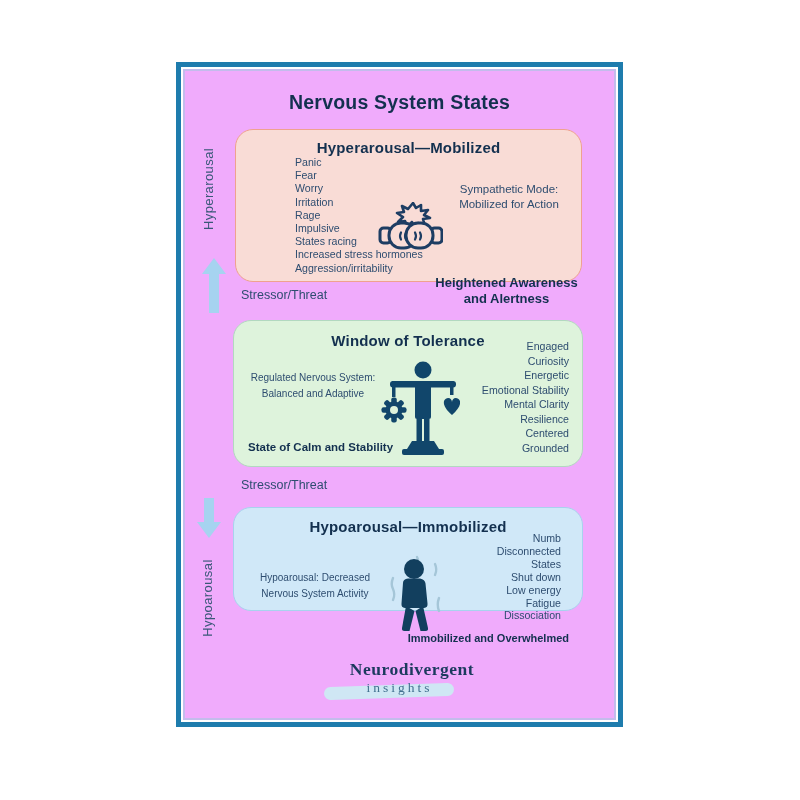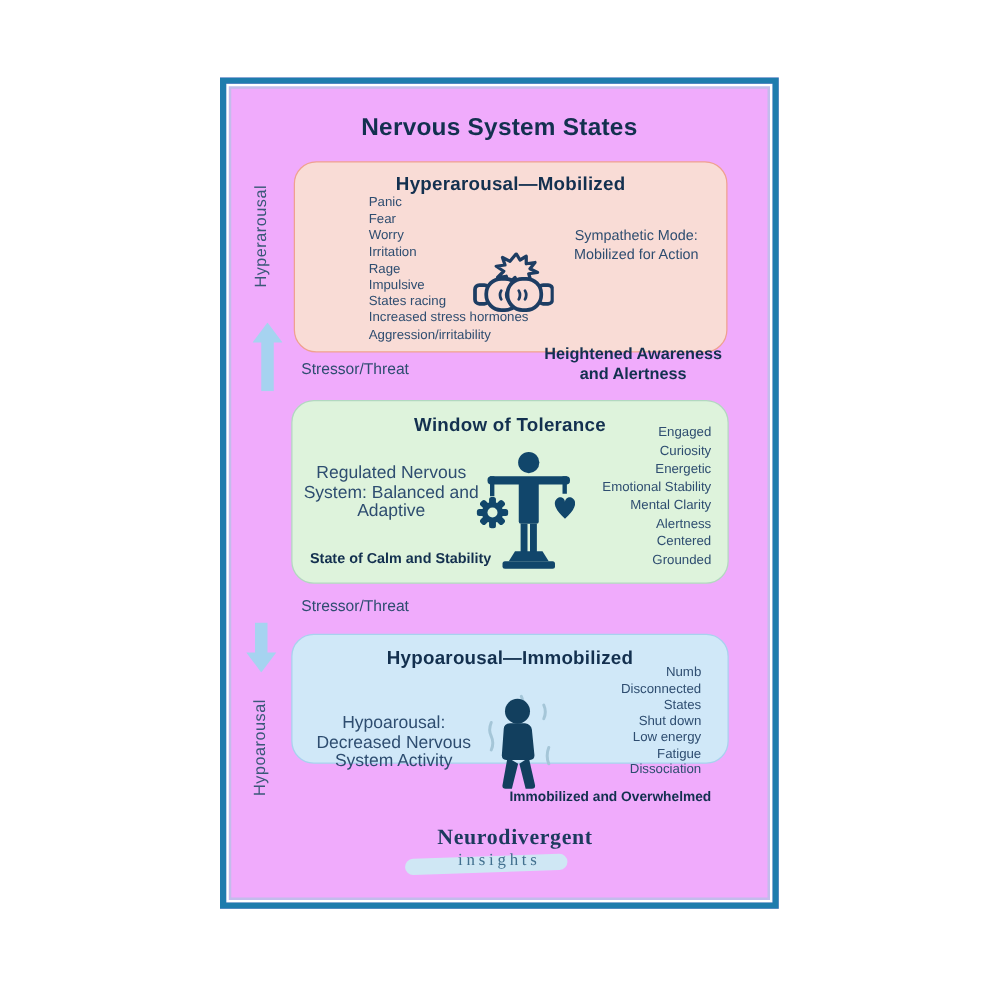--- a/index.html
+++ b/index.html
@@ -36,21 +36,21 @@
             color:var(--text_navy,#2e4d70);margin-left:46px;}
   .trait-list{position:absolute;text-align:right;font-size:10.6px;color:var(--text_navy,#2e4d70);}
   .panel.window .trait-list{right:13px;top:18px;line-height:14.5px;}
   .panel.hypo .trait-list{right:21px;top:24px;line-height:12.9px;}
   .mode-text{position:absolute;left:192px;top:52px;width:160px;text-align:center;
              font-size:11.5px;line-height:15px;color:var(--text_navy,#2e4d70);}
   .bold-note{position:absolute;font-weight:bold;color:var(--heading_navy,#13304f);}
   .panel.hyper .bold-note{left:188px;top:117px;width:165px;text-align:center;font-size:13px;line-height:15.5px;margin-top:28px;}
   .panel.window .bold-note{left:14px;top:120px;font-size:11.5px;text-align:center;}
   .panel.hypo .bold-note{right:13px;top:124px;font-size:11px;}
-  .desc{position:absolute;text-align:center;font-size:14px;line-height:15.5px;color:var(--text_navy,#2e4d70);}
+  .desc{position:absolute;text-align:center;font-size:10px;line-height:15.5px;color:var(--text_navy,#2e4d70);}
   .panel.window .desc{left:8px;top:49px;width:142px;}
   .panel.hypo .desc{left:6px;top:62px;width:150px;}
   .icon-gloves{position:absolute;left:141px;top:72px;}
   .icon-balance{position:absolute;left:146px;top:40px;}
   .icon-slump{position:absolute;left:152px;top:46px;}
   .logo{position:absolute;left:0;top:592px;width:100%;text-align:center;}
   .logo .brush{position:absolute;left:50%;top:26px;width:130px;height:13px;margin-left:-76px;
                background:#cfe7f4;border-radius:7px;transform:rotate(-2deg);}
   .logo .name{position:relative;font-family:"Liberation Serif", serif;font-weight:bold;
               font-size:17.5px;color:#1c3a5e;letter-spacing:.5px;padding-left:25px;}
@@ -130,21 +130,21 @@
           <circle r="4" fill="#def3dc"></circle>
         </g>
         <path fill="#11466b" d="M72,54 C64,47 62,41 65.5,38 C68.5,35.5 72,37.5 72,41 C72,37.5 75.5,35.5 78.5,38 C82,41 80,47 72,54 Z"></path>
       </svg>
       <div class="trait-list">
           <div>Engaged</div>
           <div>Curiosity</div>
           <div>Energetic</div>
           <div>Emotional Stability</div>
           <div>Mental Clarity</div>
-          <div>Alertness</div>
+          <div>Resilience</div>
           <div>Centered</div>
           <div>Grounded</div>
         </div>
       <div class="bold-note">State of Calm and Stability</div>
     </section>
 
     <div class="stressor bottom">Stressor/Threat</div>
     <svg class="arrow down" width="24" height="40" viewBox="0 0 24 40">
       <polygon points="7,0 17,0 17,24 24,24 12,40 0,24 7,24" fill="#a6d3f0"></polygon>
     </svg>

